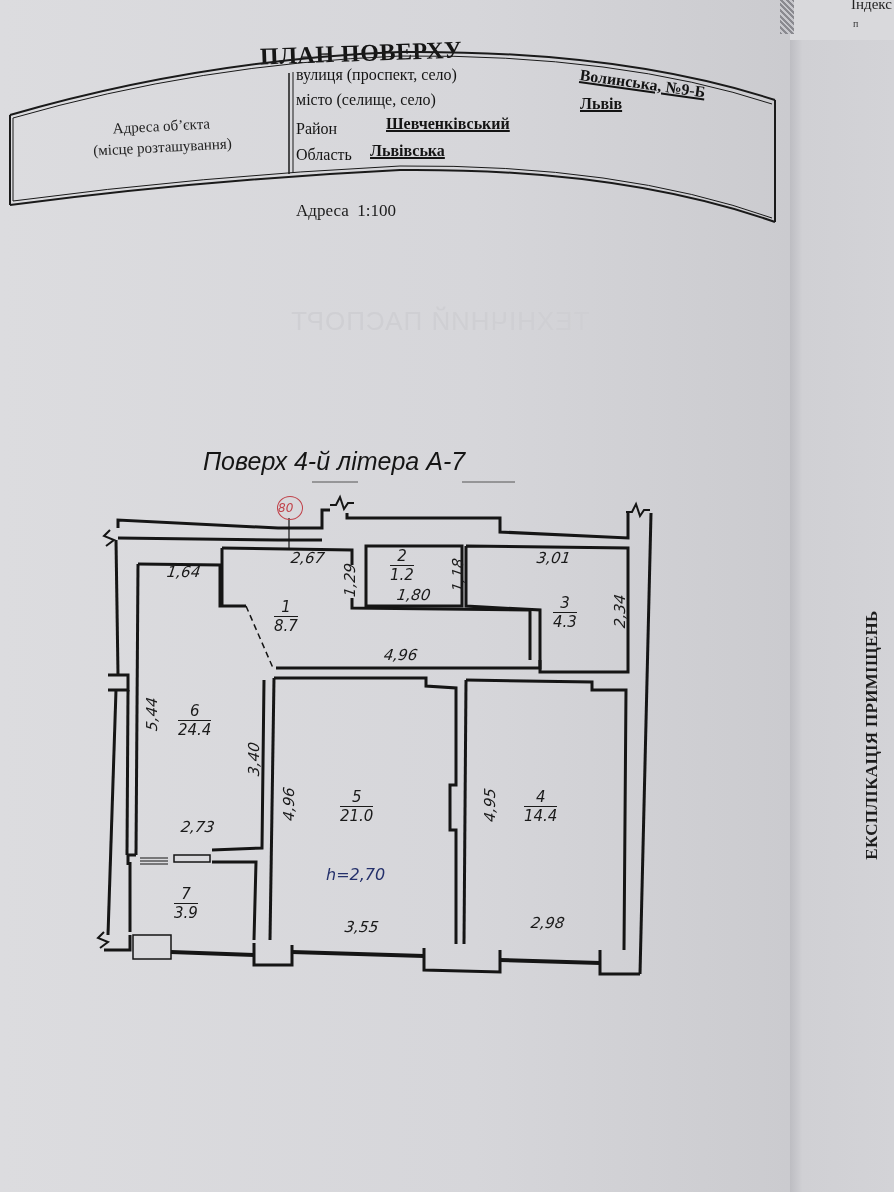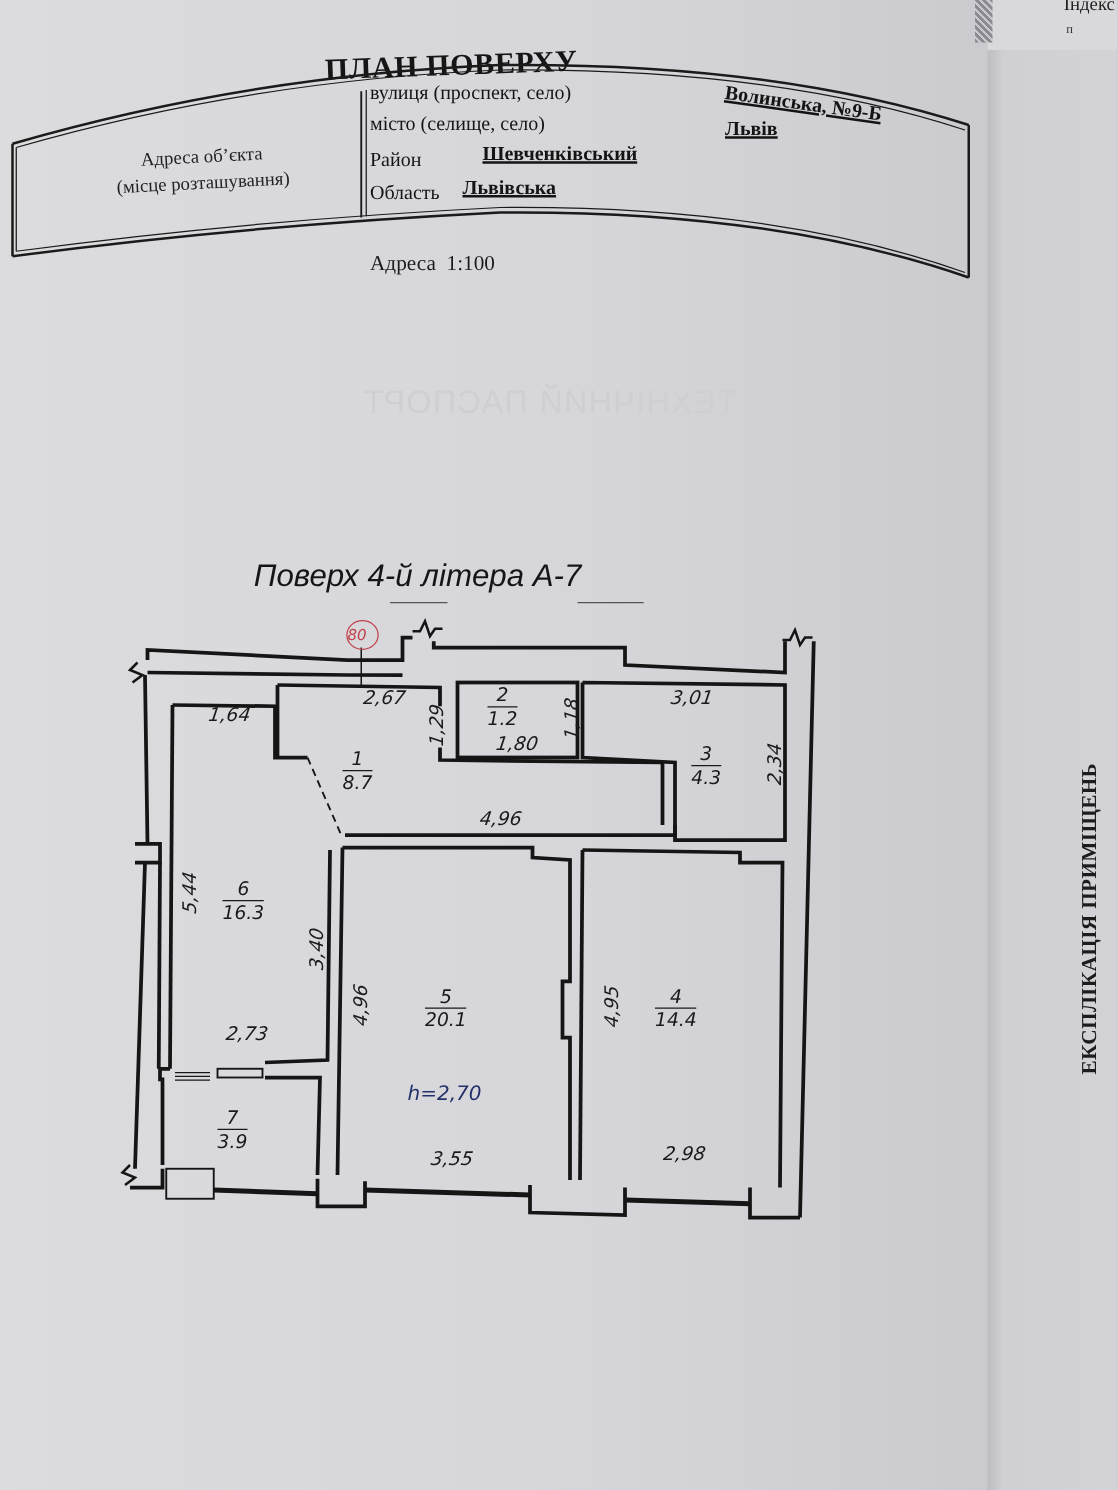--- a/index.html
+++ b/index.html
@@ -154,25 +154,25 @@
 <div class="room" style="left:553px;top:594px;">
     <span class="num">3</span>
     <span class="area">4.3</span>
   </div>
 <div class="room" style="left:524px;top:788px;">
     <span class="num">4</span>
     <span class="area">14.4</span>
   </div>
 <div class="room" style="left:340px;top:788px;">
     <span class="num">5</span>
-    <span class="area">20.1</span>
+    <span class="area">21.0</span>
   </div>
 <div class="room" style="left:178px;top:702px;">
     <span class="num">6</span>
-    <span class="area">16.3</span>
+    <span class="area">24.4</span>
   </div>
 <div class="room" style="left:174px;top:885px;">
     <span class="num">7</span>
     <span class="area">3.9</span>
   </div>
 
 <div class="h-label">h=2,70</div>
 
 <div class="lbl" style="left:291px;top:549px;">2,67</div>
 <div class="lbl vert" style="left:333px;top:571px;">1,29</div>

